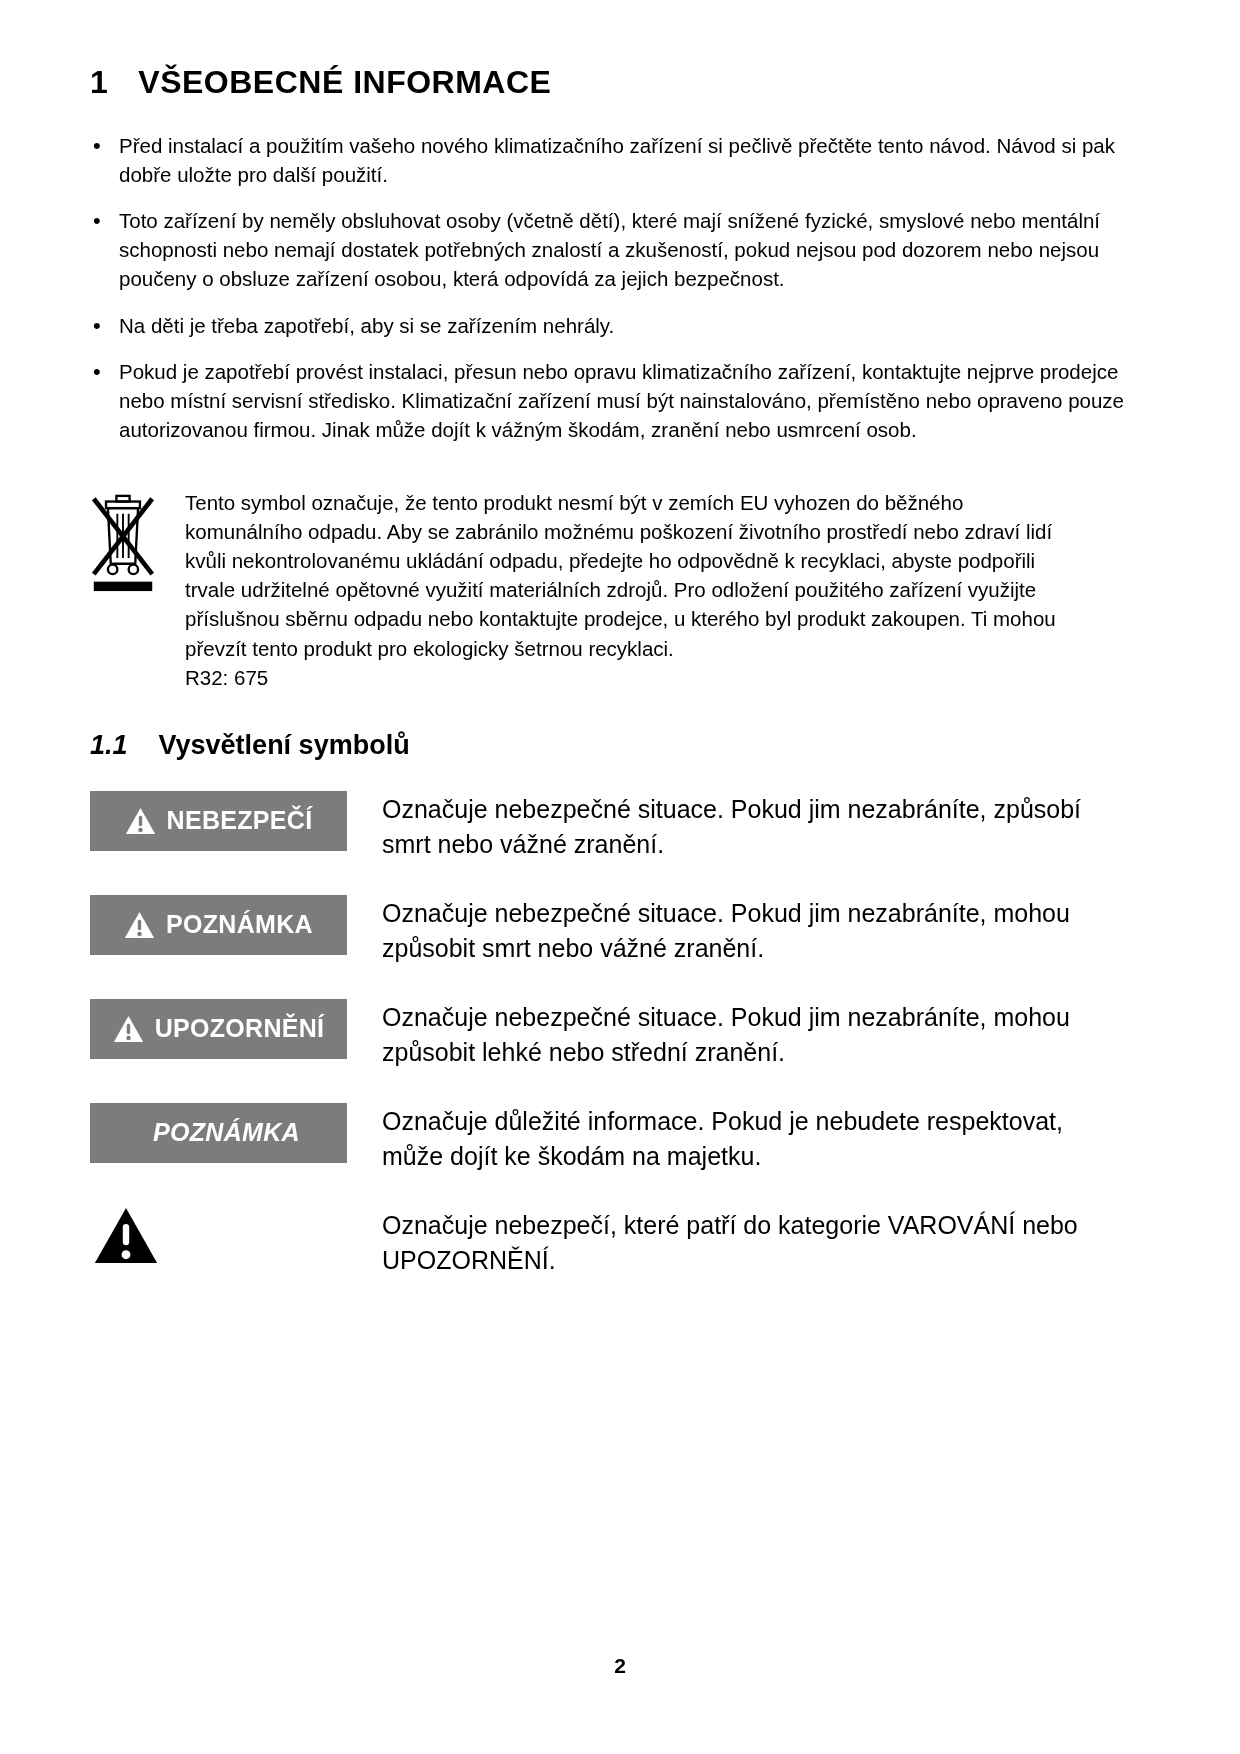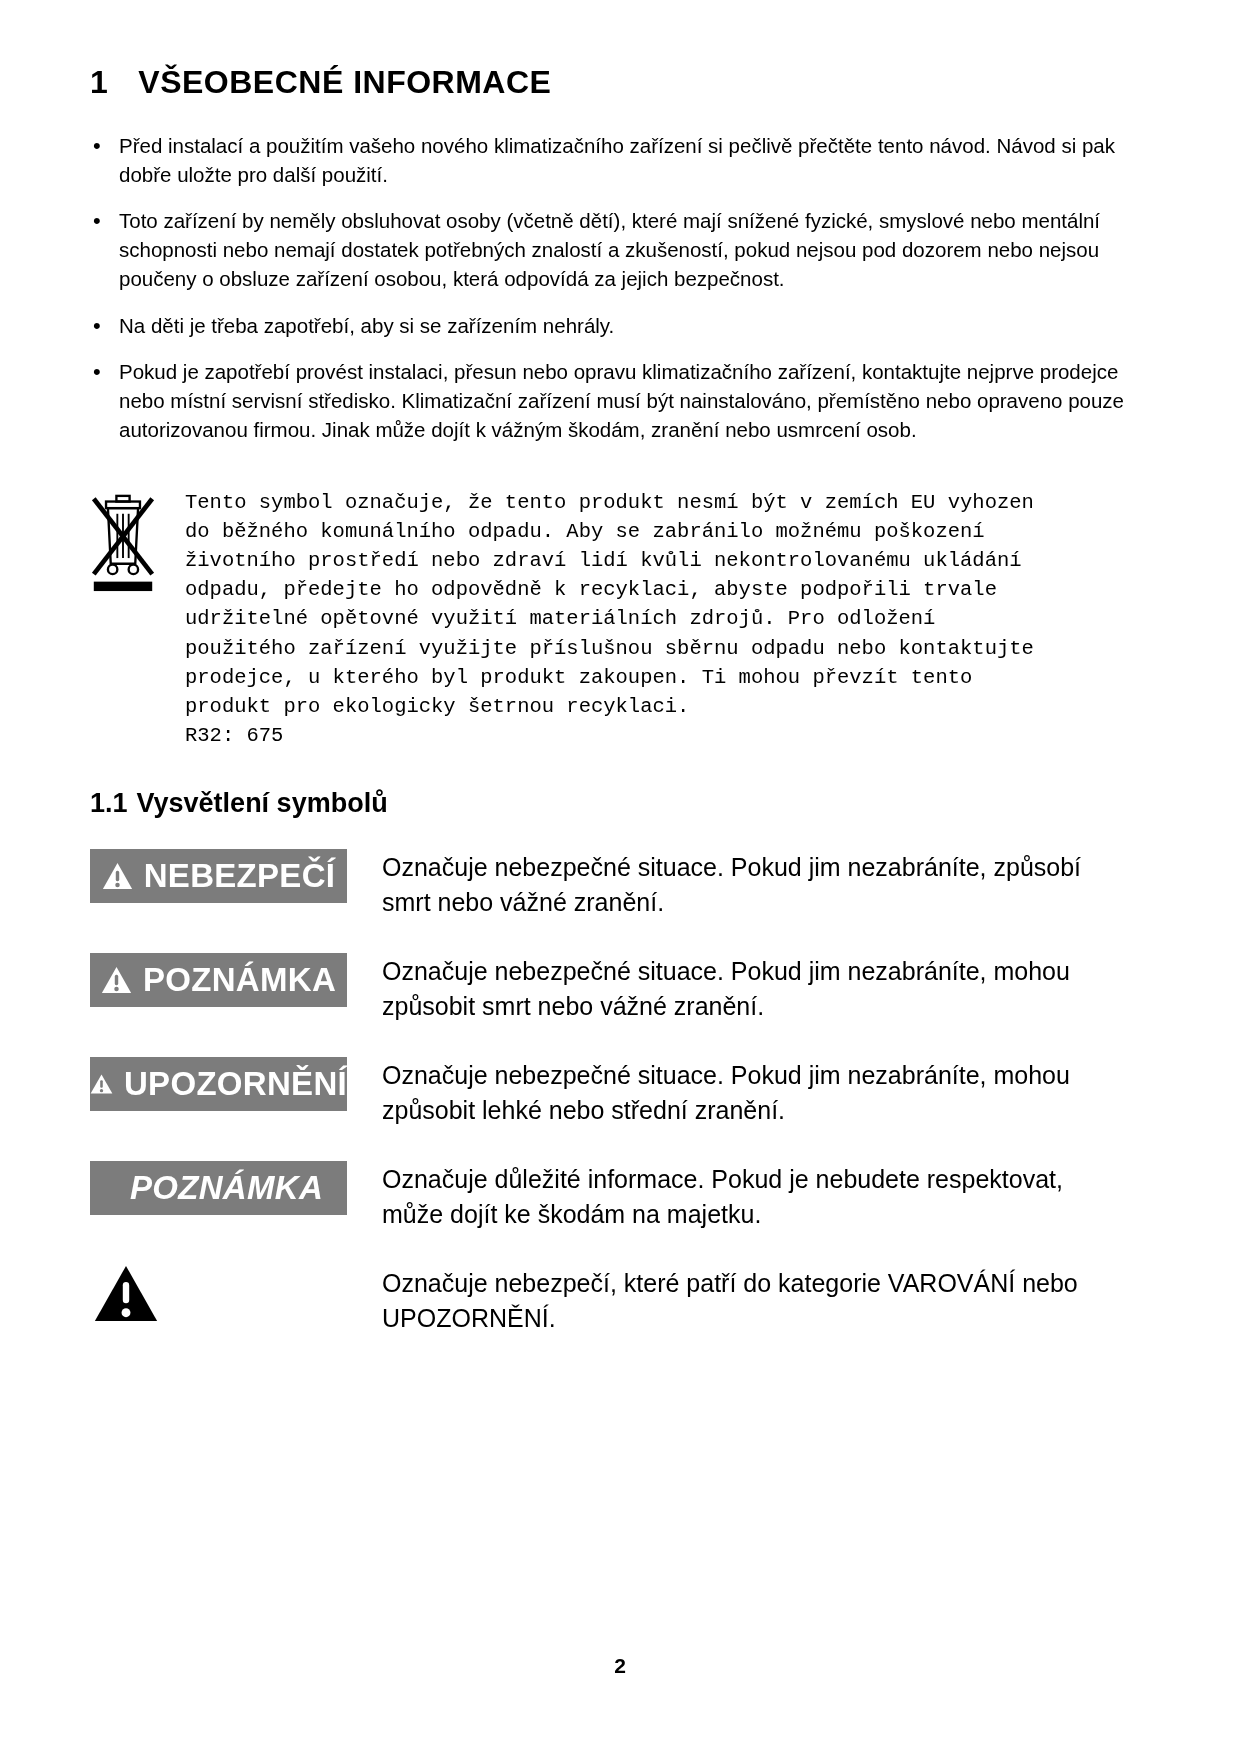--- a/index.html
+++ b/index.html
@@ -55,50 +55,49 @@
     width: 66px;
     flex: 0 0 66px;
     margin-left: 0px;
     margin-top: 6px;
   }
   .weee-body {
     margin-left: 29px;
     font-size: 20.5px;
     line-height: 1.42;
     max-width: 872px;
-    font-family: Liberation Mono, monospace;
   }
   .weee-body .refrigerant { margin-top: 0px; }
 
   
   h2.section-title {
     font-size: 27px;
     font-weight: bold;
     margin-bottom: 30px;
     display: flex;
   }
-  h2.section-title .h-num { margin-right: 9px; }
+  h2.section-title .h-num { margin-right: 31px; font-style: italic; }
 
   
   .sym-row {
     display: flex;
     align-items: flex-start;
     margin-bottom: 32px;
   }
   .sym-box {
     width: 257px;
-    height: 54px;
+    height: 60px;
     flex: 0 0 257px;
     background: var(--color-label-box-gray, #7c7c7c);
     color: #ffffff;
     display: flex;
     align-items: center;
     justify-content: center;
     gap: 11px;
-    font-size: 33px;
+    font-size: 25px;
     font-weight: bold;
     letter-spacing: 0.3px;
   }
   .sym-box.italic .sym-label { font-style: italic; margin-left: 16px; }
   .sym-desc {
     margin-left: 35px;
     margin-top: 1px;
     font-size: 25px;
     line-height: 1.42;
     max-width: 720px;

